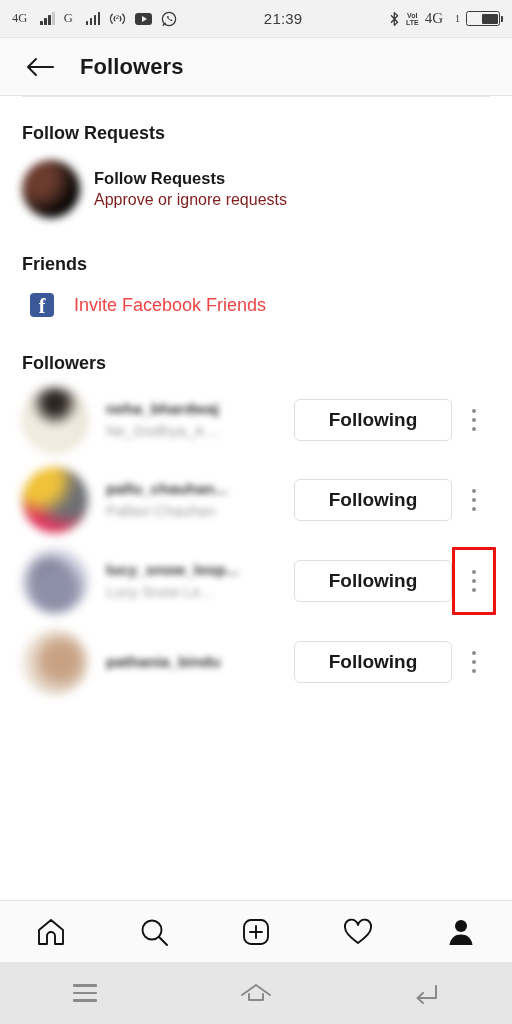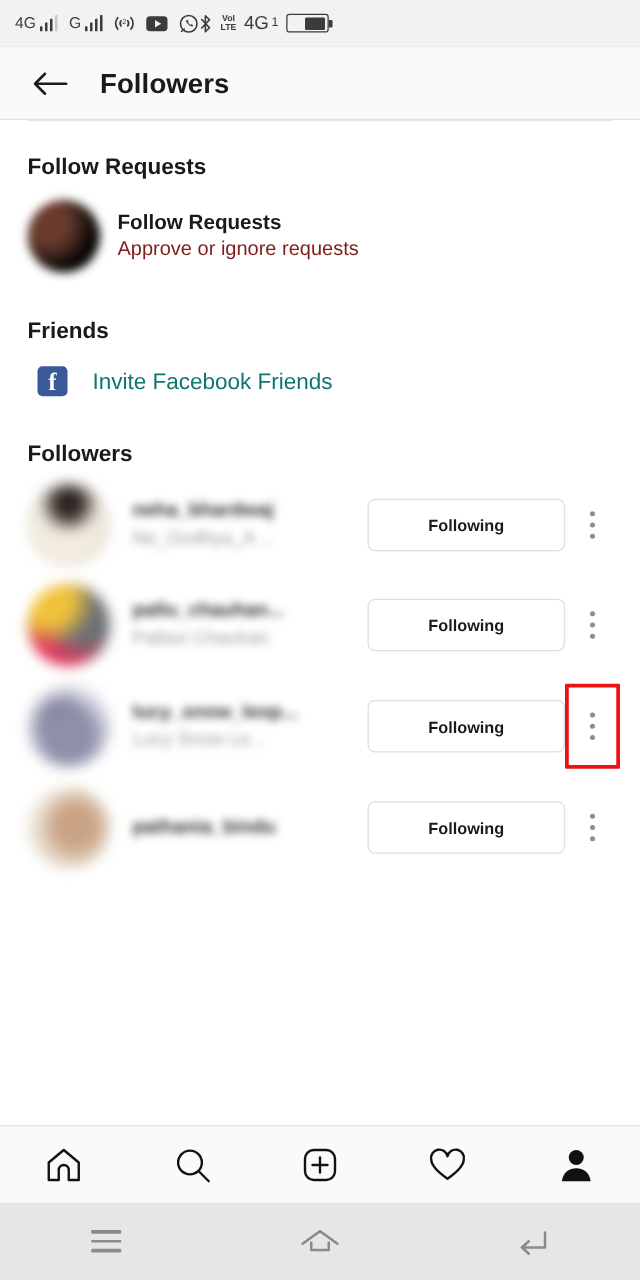--- a/index.html
+++ b/index.html
@@ -17,21 +17,21 @@
     background:#f2f2f2;
     display:flex; align-items:center;
     padding:0 12px;
     color:#4a4a4a;
     border-bottom:1px solid #e8e8e8;
   }
   .sb-left { display:flex; align-items:center; gap:9px; flex:0 0 auto; }
   .sb-center { flex:1; display:flex; justify-content:center; }
   .sb-right { display:flex; align-items:center; gap:6px; flex:0 0 auto; }
   .sb-time { font-size:15px; color:#3b3b3b; letter-spacing:.2px; }
-  .net { display:flex; align-items:center; gap:2px; }
+  .net { display:flex; align-items:center; gap:12px;font-family:Liberation Serif, serif; }
   .net .lbl { font-size:12.5px; line-height:1; color:#3b3b3b; margin-right:1px; }
   .bars { display:flex; align-items:flex-end; gap:1.5px; height:13px; }
   .bars i { width:2.5px; background:#3b3b3b; display:block; border-radius:.5px; }
   .bars i:nth-child(1){height:4px;} .bars i:nth-child(2){height:7px;}
   .bars i:nth-child(3){height:10px;} .bars i:nth-child(4){height:13px;}
   .bars.dim i:nth-child(4){ background:#c8c8c8; }
   .ic { display:inline-flex; align-items:center; justify-content:center; }
   .yt { width:17px; height:12px; background:#3b3b3b; border-radius:3px;
         display:inline-flex; align-items:center; justify-content:center; }
   .yt::after { content:""; border-left:5px solid #f2f2f2;
@@ -76,35 +76,35 @@
             position:relative; filter:blur(4px); }
   .rowtxt { flex:1; min-width:0; padding-left:14px; }
   .rowtxt .t1 { font-size:16.5px; font-weight:bold; color:#1a1a1a; line-height:1.35; }
   .rowtxt .t2 { font-size:16px; color:#7f1d1d; line-height:1.35; }
 
   .fb-row { display:flex; align-items:center; padding:12px 22px 10px 30px; }
   .fb-ic { width:24px; height:24px; background:#3b5998; border-radius:4px; flex:0 0 24px;
            display:flex; align-items:flex-end; justify-content:center; }
   .fb-ic span { color:#fff; font-family:"Liberation Serif", serif; font-weight:bold;
                 font-size:20px; line-height:21px; }
-  .fb-row .lbl { font-size:18px; color:#0f766e; padding-left:20px; }
+  .fb-row .lbl { font-size:18px; color:#ef4444; padding-left:20px; }
 
   
   .frow { display:flex; align-items:center; padding:7px 16px 7px 22px; }
   .frow .av { width:66px; height:66px; border-radius:50%; flex:0 0 66px; filter:blur(5px); }
   .frow .names { flex:1; min-width:0; padding-left:18px; filter:blur(3.2px); }
   .frow .names .u { font-size:15.5px; font-weight:bold; color:#303030; line-height:1.45;
                     white-space:nowrap; overflow:hidden; }
   .frow .names .f { font-size:15px; color:#9a9a9a; line-height:1.45;
                     white-space:nowrap; overflow:hidden; }
   .btn-following {
     flex:0 0 auto; width:158px; height:42px;
     border:1px solid #dedede; border-radius:6px; background:#fff;
     font-family:"Liberation Sans", sans-serif;
-    font-size:13px; font-weight:bold; color:#1a1a1a;
+    font-size:19px; font-weight:bold; color:#1a1a1a;
     display:flex; align-items:center; justify-content:center;
     cursor:pointer; margin-left:6px;
   }
   .kebab { flex:0 0 44px; height:56px; display:flex; flex-direction:column;
            align-items:center; justify-content:center; gap:5px; cursor:pointer; }
   .kebab i { width:4px; height:4px; border-radius:50%; background:#8c8c8c; display:block; }
   .kebab.hl { border:3px solid #ee1111; height:68px; border-radius:1px; background:#fff; }
 
   
   .tabbar {
@@ -157,20 +157,23 @@
       <span class="yt"></span>
       <span class="ic">
         <svg width="16" height="16" viewBox="0 0 16 16">
           <circle cx="8" cy="8" r="6.6" fill="none" stroke="#3b3b3b" stroke-width="1.3"></circle>
           <path d="M2.2 14.2 L4.4 12.2" stroke="#3b3b3b" stroke-width="1.3" stroke-linecap="round"></path>
           <path d="M5.6 5.3c1 2.6 2.4 4 4.8 4.8.6.2 1-.2 1-.8 0-.4-.3-.6-.8-.8-.5-.2-.8.5-1.2.3-.8-.4-1.5-1.1-1.9-1.9-.2-.4.5-.7.3-1.2-.2-.5-.4-.8-.8-.8-.6 0-1 .4-.8 1z" fill="#3b3b3b"></path>
         </svg>
       </span>
     </div>
 
+    <div class="sb-center">
+      <span class="sb-time">21:39</span>
+    </div>
 
     <div class="sb-right">
       <span class="ic">
         <svg width="11" height="16" viewBox="0 0 11 16">
           <path d="M2 4.2 L8.6 11.2 L5.3 14.4 V1.6 L8.6 4.8 L2 11.8" stroke="#3b3b3b" stroke-width="1.3" fill="none" stroke-linejoin="round"></path>
         </svg>
       </span>
       <span class="volte">
         <div>VoI</div>
           <div>LTE</div>

